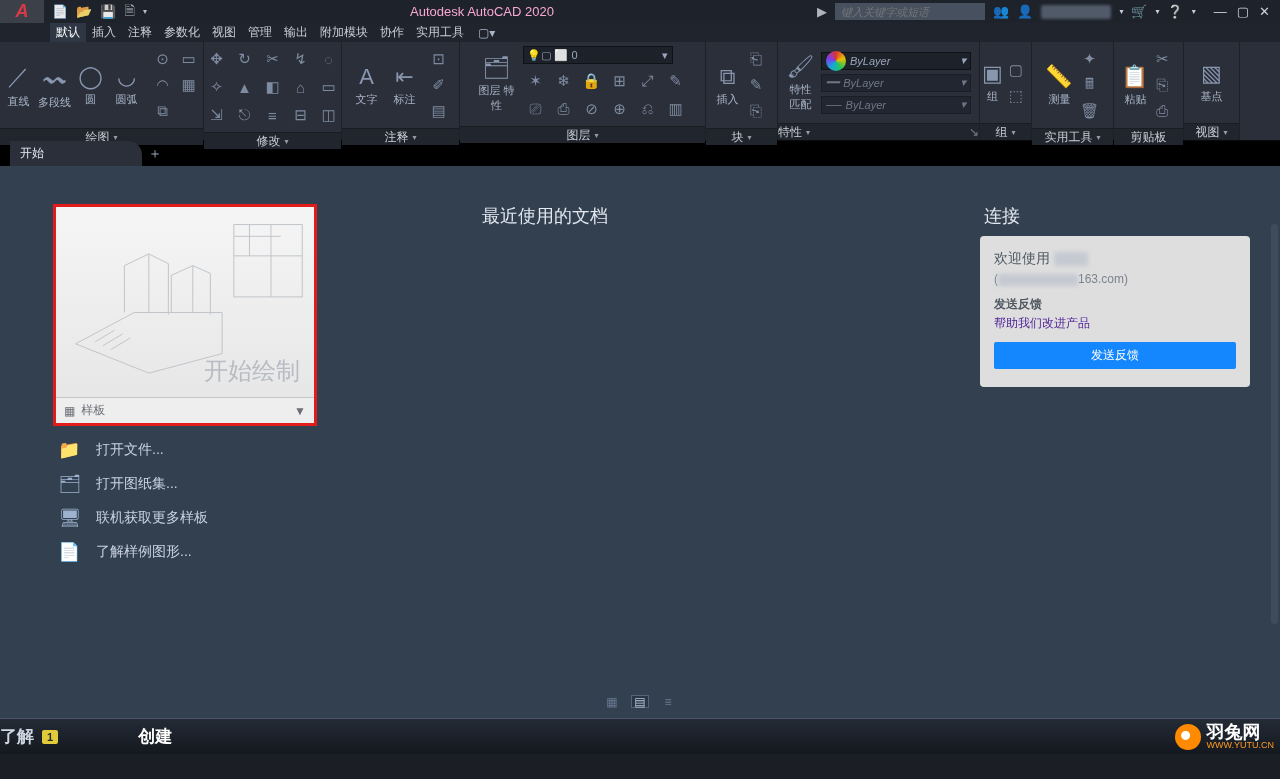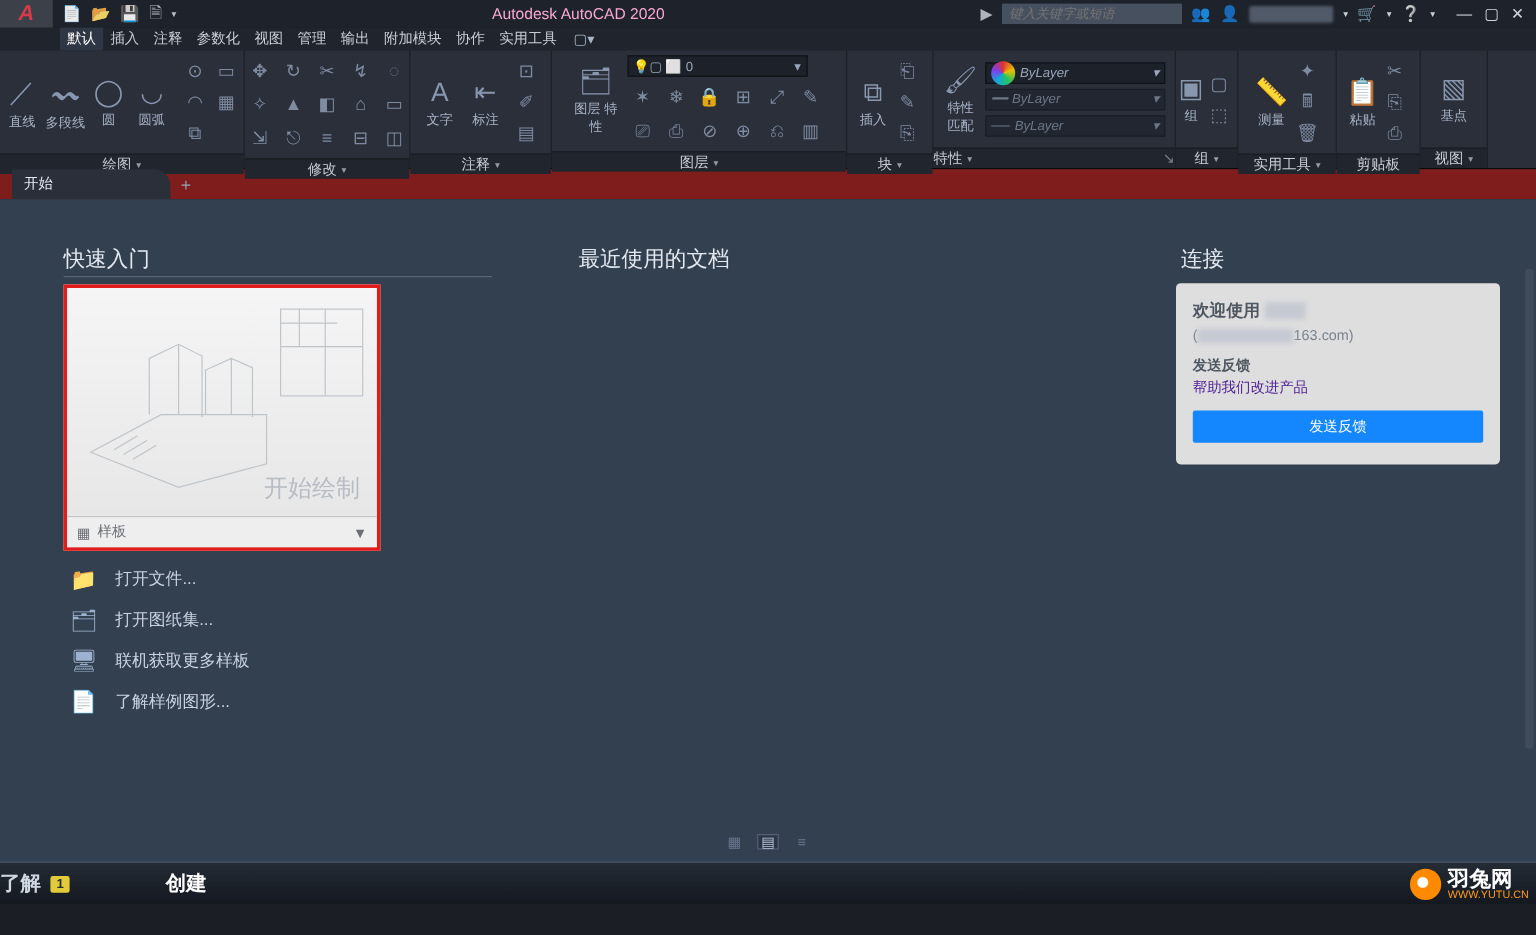--- a/index.html
+++ b/index.html
@@ -27,41 +27,41 @@
   .panel .label { height:17px; background:#21252d; color:#c8cdd6; font-size:12px; text-align:center; display:flex; align-items:center; justify-content:center; gap:4px; border-top:1px solid #191c21; }
   .panel .label .dd { font-size:8px; opacity:.7; }
   .iconcell { width:26px; height:26px; display:flex; align-items:center; justify-content:center; color:#7f8ba0; font-size:15px; }
   .biglabel { color:#a9b4c6; font-size:11px; text-align:center; margin-top:2px; }
   .bigbtn { display:flex; flex-direction:column; align-items:center; justify-content:center; width:34px; }
   .bigbtn .gly { font-size:22px; color:#8896ae; }
   .bylayer { width:20px; height:20px; border-radius:50%; background:conic-gradient(#d33,#e8c000,#22c55e,#14a9d8,#7b3ff0,#d33); }
   .combo { height:18px; width:150px; background:#1c212a; border:1px solid #0f1216; display:flex; align-items:center; padding:0 4px; font-size:11px; color:#9aa6ba; gap:4px; }
   .combo.disabled { opacity:.6; }
   
-  .doctabs { height:25px; background:#7f1d1d; display:flex; align-items:flex-end; padding-left:10px; }
+  .doctabs { height:25px; background:#000000; display:flex; align-items:flex-end; padding-left:10px; }
   .doctab  { height:25px; width:132px; background:#2a2f3a; border-top-right-radius:14px; display:flex; align-items:center; padding:0 10px; font-size:12px; color:#e6e9f2; }
   .doctab.plus { width:26px; justify-content:center; background:transparent; color:#9aa6ba; font-size:14px; }
   
   .startpage { position:relative; height:588px; background:#33404f; display:flex; }
   .startpage .col { padding:60px 20px 0 40px; }
   .startpage .col.col1 { width:430px; padding-top:38px; }
   .startpage .col.col2 { flex:1; padding-top:38px; }
   .startpage .col.col3 { width:300px; padding:38px 30px 0 0; }
   .sec-title { font-size:18px; color:#e2e7f0; margin:0 0 6px 13px; border-bottom:1px solid #596475; padding-bottom:2px; }
   .highlight { border:3px solid #e21b1b; background:#f2f2f2; padding:0; width:264px; }
   .drawing-canvas { width:100%; height:190px; background:linear-gradient(#f5f5f5,#e7e7e7); position:relative; overflow:hidden; }
-  .drawing-canvas .sublabel { position:absolute; right:14px; bottom:10px; font-family:SimHei,sans-serif; font-size:20px; color:#b7bcc3;margin-top:11px; }
+  .drawing-canvas .sublabel { position:absolute; right:14px; bottom:10px; font-family:SimHei,sans-serif; font-size:24px; color:#b7bcc3;margin-top:11px; }
   .drawing-canvas svg { position:absolute; inset:0; }
   .template-row { height:26px; border-top:1px solid #c6c6c6; background:#eeeeee; display:flex; align-items:center; justify-content:space-between; padding:0 8px; color:#6c6f75; font-size:12px; }
   .qlinks { margin:14px 0 0 18px; display:flex; flex-direction:column; gap:14px; }
   .qlink  { display:flex; align-items:center; gap:14px; color:#c9d2e1; font-size:14px; cursor:pointer; }
   .qlink .qicon { width:24px; height:20px; display:flex; align-items:center; justify-content:center; color:#9db2ce; font-size:18px; }
   
   .connect-panel { background:#dedede; color:#4f5861; border-radius:4px; padding:14px 14px 18px 14px; }
-  .connect-panel .welcome { font-weight:700; font-size:14px; }
+  .connect-panel .welcome { font-weight:400; font-size:14px; }
   .connect-panel .blur { display:inline-block; width:34px; height:14px; background:#c5c9d2; filter:blur(2px); vertical-align:middle; }
   .connect-panel .mail   { font-size:12px; color:#7b838e; margin-top:4px; }
   .connect-panel .mail .mblur { display:inline-block; width:80px; height:12px; background:#c5c9d2; filter:blur(2px); vertical-align:middle; }
   .connect-panel .fbh { font-weight:600; margin-top:10px; }
   .connect-panel .fbs { font-size:12px; color:#4c1d95; margin-top:2px; }
   .connect-panel .fbbtn { display:block; width:100%; text-align:center; background:#1487ff; color:#fff; padding:5px 0; margin-top:10px; border-radius:2px; cursor:pointer; }
   
   .viewtoggle { position:absolute; bottom:46px; left:0; right:0; display:flex; justify-content:center; gap:10px; }
   .viewtoggle .vt { width:18px; height:13px; display:flex; align-items:center; justify-content:center; color:#6a7892; border:1px solid transparent; }
   .viewtoggle .vt.active { border-color:#566278; background:#2b3645; color:#b8c4da; }
@@ -365,21 +365,20 @@
 </div>
 
 <div class="doctabs">
   <div class="doctab">开始</div>
   <div class="doctab plus">＋</div>
 </div>
 
 <div class="startpage">
 
   <div class="col col1">
-    <div class="sec-title">快速入门</div>
     <div class="highlight" style="margin-left:13px;">
       <div class="drawing-canvas">
         <svg viewBox="0 0 264 190">
           <g stroke="#bfc4c9" stroke-width="1" fill="none">
             <rect x="182" y="18" width="70" height="74"></rect>
             <line x1="182" y1="50" x2="252" y2="50"></line>
               <line x1="220" y1="18" x2="220" y2="92"></line>
             <line x1="182" y1="30" x2="230" y2="30"></line>
               <line x1="198" y1="18" x2="198" y2="50"></line>
             <path d="M20 140 L80 108 L170 108 L170 150 L95 170 Z"></path>

